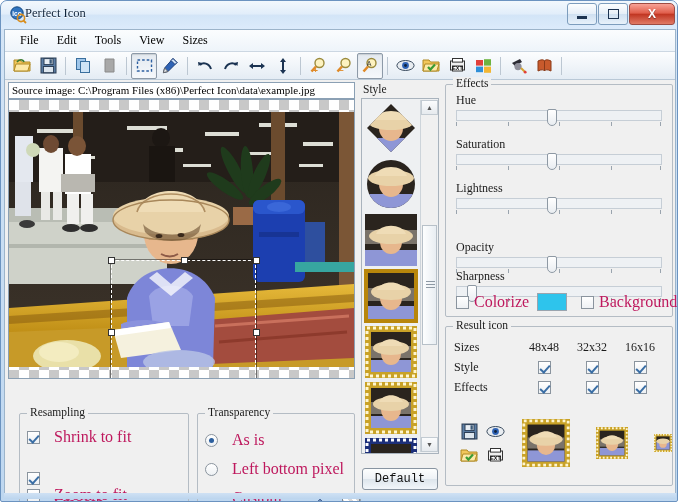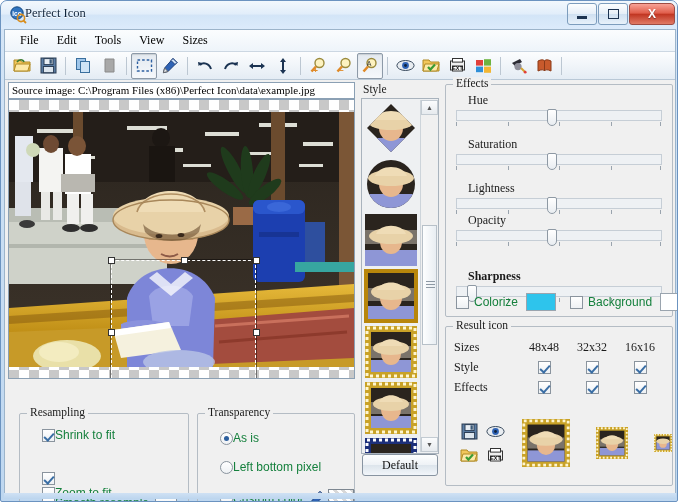--- a/index.html
+++ b/index.html
@@ -161,31 +161,31 @@
   }
   .sb-thumb {
     position: absolute; left: 1px; top: 125px; width: 15px; height: 120px;
     background: linear-gradient(90deg,#fdfefe,#e8edf2);
     border: 1px solid #b7c0c8; box-sizing: border-box;
   }
   .sb-grip { position: absolute; left: 3px; top: 55px; width: 9px; height: 7px; }
   .sb-grip i { display: block; height: 1px; background: #8d98a3; margin-bottom: 2px; }
 
   .default-btn {
-    position: absolute; left: 357px; top: 424px; width: 76px; height: 22px;
+    position: absolute; left: 357px; top: 438px; width: 76px; height: 22px;
     background: linear-gradient(180deg,#fdfefe 0%,#eef2f6 48%,#dde5ec 52%,#f2f6fa 100%);
     border: 1px solid #8894a1; border-radius: 3px; box-sizing: border-box;
     display: flex; align-items: center; justify-content: center;
-    font-size: 12px; font-family: Liberation Serif, serif; color:#111;
+    font-size: 12px; font-family: Liberation Mono, monospace; color:#111;
   }
 
   
   .fxgroup { left: 440px; top: 54px; width: 228px; height: 233px; }
   .fxrow { position: absolute; left: 10px; width: 208px; }
-  .fxlabel { font-size: 12px; font-family: "Liberation Serif", serif; color:#1b1b1b; margin-left: 12px; }
+  .fxlabel { font-size: 12px; font-family: "Liberation Serif", serif; color:#1b1b1b; margin-left: 0; }
   .track {
     position: relative; margin-top: 2px; height: 11px; width: 206px;
     background: #eef1f4; border: 1px solid #c6ced6; box-sizing: border-box;
   }
   .ticks { position: relative; height: 7px; width: 206px; }
   .ticks i { position: absolute; top: 1px; width: 1px; height: 4px; background: #9aa4ae; }
   .knob {
     position: absolute; top: -2px; width: 10px; height: 17px;
     background: linear-gradient(180deg,#ffffff,#e9edf1);
     border: 1px solid #8e99a4; border-radius: 2px 2px 5px 5px;
@@ -211,38 +211,38 @@
   .radio {
     width: 13px; height: 13px; border-radius: 50%; box-sizing: border-box;
     border: 1px solid #8a949e;
     background: linear-gradient(180deg,#ffffff,#eef1f4);
     position: relative; flex: none;
   }
   .radio.checked::after {
     content: ""; position: absolute; left: 3px; top: 3px;
     width: 5px; height: 5px; border-radius: 50%; background: #2c5f9e;
   }
-  .optlabel { font-size: 12px; font-family: Liberation Sans, sans-serif; color: #15803d; }
+  .optlabel { font-size: 16px; font-family: Liberation Serif, serif; color: #be185d; }
 
   
   .resgroup { left: 440px; top: 296px; width: 228px; height: 160px; }
   .res-grid { position: absolute; left: 8px; top: 10px; width: 212px; }
   .res-line { display: flex; align-items: center; height: 20px; }
   .res-lbl { width: 66px; font-size: 12px; font-family: "Liberation Serif", serif; color:#1b1b1b; }
   .res-col { width: 48px; display: flex; justify-content: center; font-size: 12px;
              font-family: "Liberation Serif", serif; color:#1b1b1b; }
   .res-icons { position: absolute; left: 10px; top: 92px; display: flex; }
   .mini-grid { display: grid; grid-template-columns: 26px 26px; grid-template-rows: 24px 24px; }
   .mini-btn { display: flex; align-items: center; justify-content: center; }
   .prev { border: 0; }
 
   
   .resamp { left: 14px; top: 383px; width: 170px; height: 105px; }
   .transp { left: 192px; top: 383px; width: 158px; height: 105px; }
-  .rs-row { position: absolute; left: 22px; display: flex; align-items: center; gap: 0; }
+  .rs-row { position: absolute; left: 7px; display: flex; align-items: center; gap: 14px; }
   .ellipsis-btn {
     width: 22px; height: 18px; box-sizing: border-box;
     border: 1px solid #8894a1; border-radius: 2px;
     background: linear-gradient(180deg,#fdfefe,#e9eef3);
     display: flex; align-items: center; justify-content: center;
     font-size: 11px; color: #222; letter-spacing: 1px;
   }
   .pick-swatch {
     width: 26px; height: 20px; box-sizing: border-box;
     border: 1px solid #7d8791;
@@ -701,35 +701,35 @@
         </div>
         <div class="ticks">
           <i style="left:0"></i>
             <i style="left:25%"></i>
             <i style="left:50%"></i>
             <i style="left:75%"></i>
             <i style="left:99%"></i>
         </div>
       </div>
 
-      <div class="fxrow" style="top:128px;">
+      <div class="fxrow" style="top:155px;">
         <div class="fxlabel">Opacity</div>
         <div class="track">
           <span class="knob" style="left:44%;"></span>
         </div>
         <div class="ticks">
           <i style="left:0"></i>
             <i style="left:25%"></i>
             <i style="left:50%"></i>
             <i style="left:75%"></i>
             <i style="left:99%"></i>
         </div>
       </div>
 
-      <div class="fxrow" style="top:184px;font-weight:bold;">
+      <div class="fxrow" style="top:184px;">
         <div class="fxlabel">Sharpness</div>
         <div class="track">
           <span class="knob" style="left:5%;"></span>
         </div>
         <div class="ticks">
           <i style="left:0"></i>
             <i style="left:25%"></i>
             <i style="left:50%"></i>
             <i style="left:75%"></i>
             <i style="left:99%"></i>

